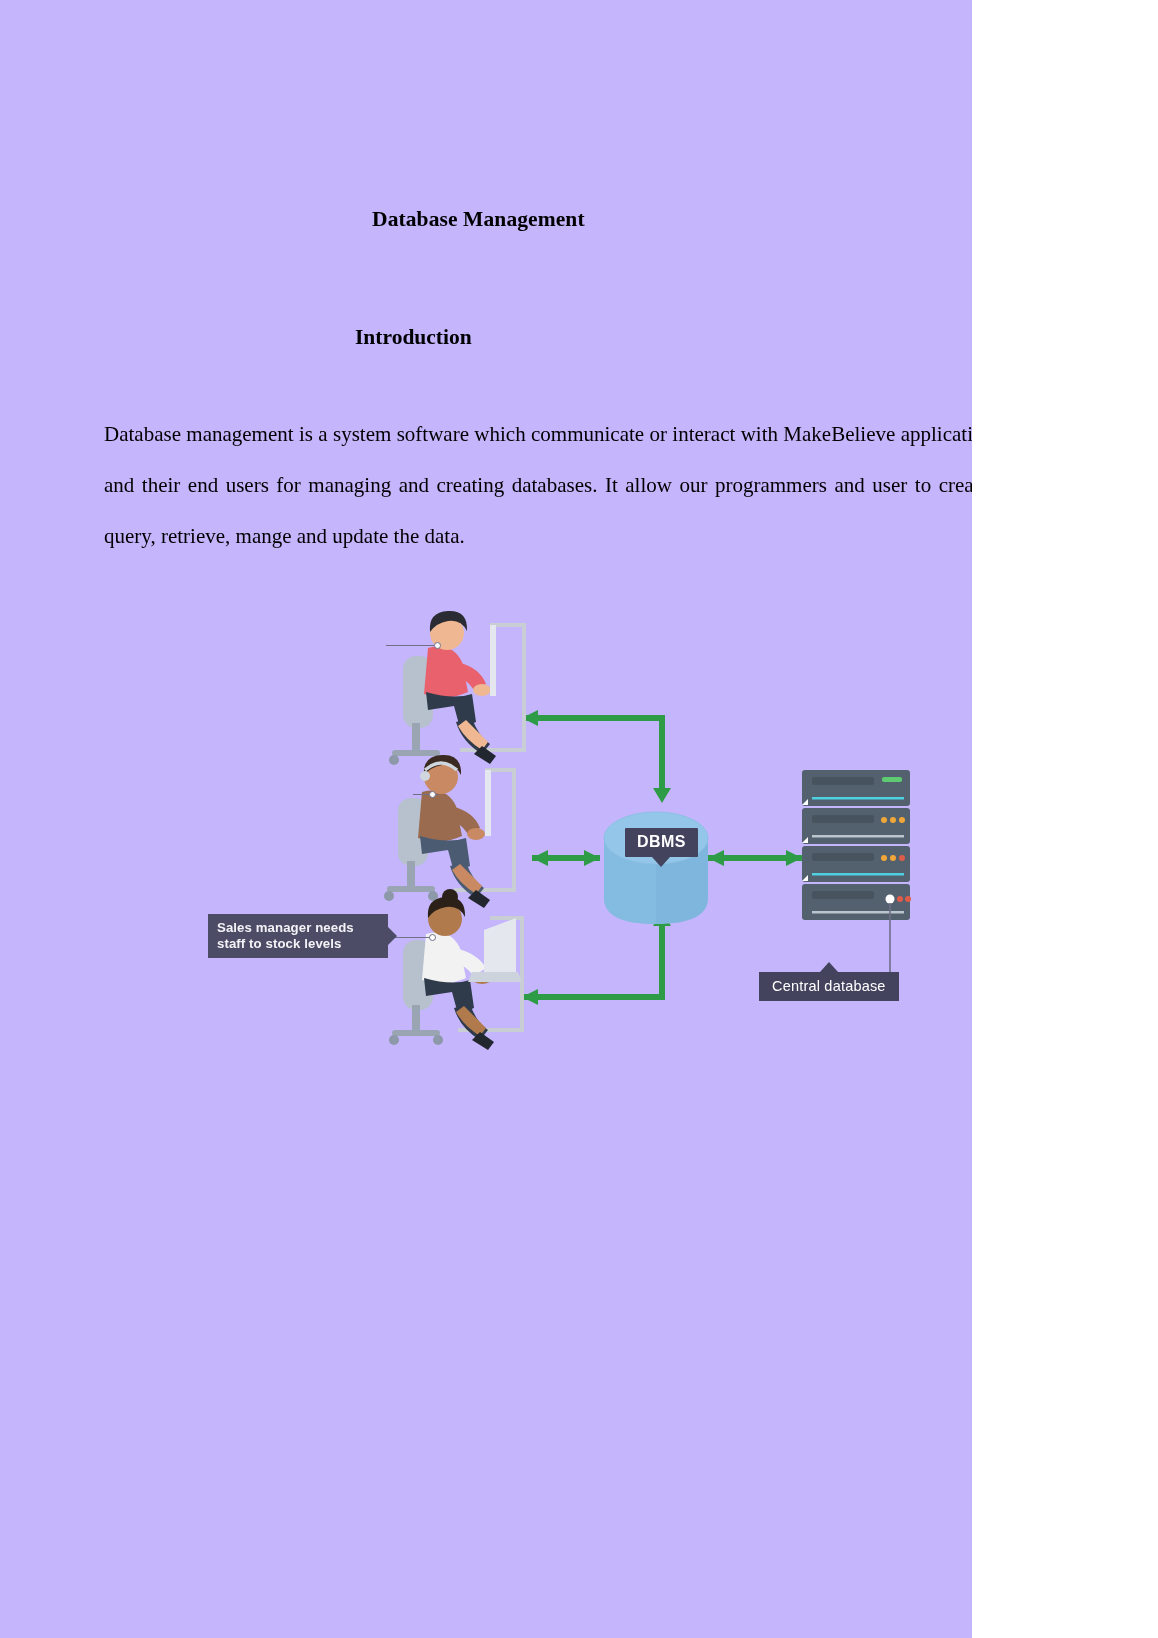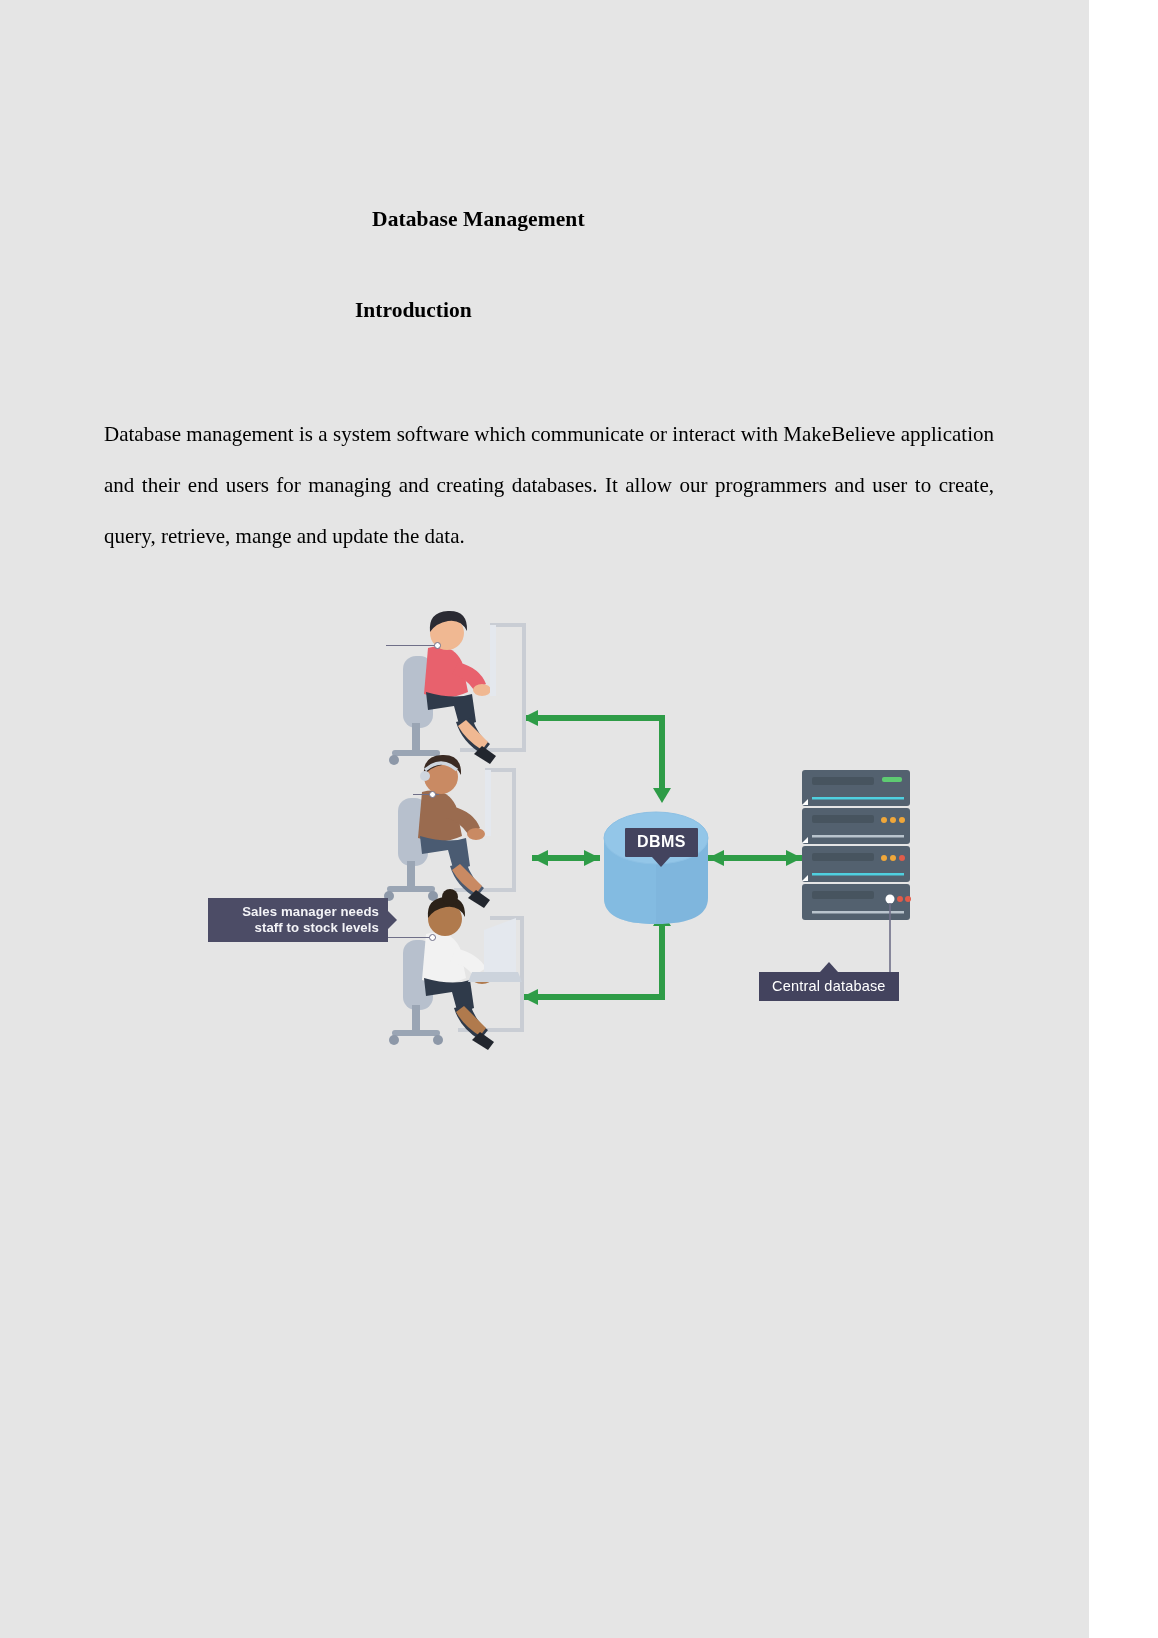--- a/index.html
+++ b/index.html
@@ -6,40 +6,40 @@
     margin: 0;
     padding: 0;
     background: #ffffff;
   }
   body {
     font-family: "Liberation Serif", "DejaVu Serif", serif;
     color: #000000;
   }
   .page {
     position: relative;
-    width: 1089px;
+    width: 972px;
     height: 1638px;
-    background: #e5e5e5;
+    background: #c4b5fd;
     overflow: hidden;
   }
 
   
   .doc-title {
     position: absolute;
     left: 372px;
     top: 207px;
     font-size: 21.5px;
     font-weight: bold;
     letter-spacing: 0.1px;
     white-space: nowrap;
   }
   .section-heading {
     position: absolute;
     left: 355px;
-    top: 298px;
+    top: 325px;
     font-size: 21.5px;
     font-weight: bold;
     white-space: nowrap;
   }
   .body-para {
     position: absolute;
     left: 104px;
     top: 409px;
     width: 890px;
     font-size: 21px;
@@ -81,21 +81,21 @@
     position: absolute;
     right: -9px;
     top: 50%;
     transform: translateY(-50%);
     border-top: 9px solid transparent;
     border-bottom: 9px solid transparent;
     border-left: 9px solid #4c4c66;
   }
   .callout-payroll   { left: 8px;  top: 20px;  width: 178px; }
   .callout-customer  { left: 8px;  top: 161px; width: 205px; }
-  .callout-sales     { left: 8px;  top: 298px; width: 180px; text-align: right; }
+  .callout-sales     { left: 8px;  top: 314px; width: 180px; }
 
   
   .leader {
     position: absolute;
     height: 1.4px;
     background: #6f6f88;
   }
   .leader-dot {
     position: absolute;
     width: 7px; height: 7px;

